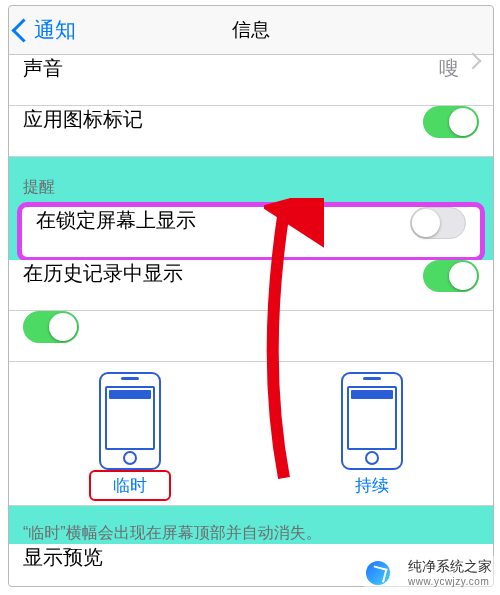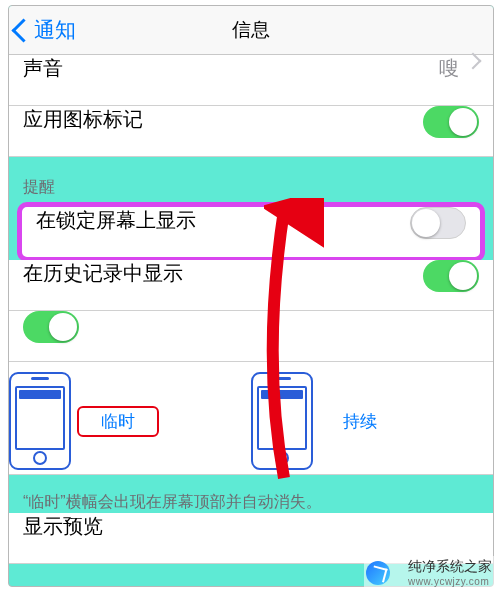--- a/index.html
+++ b/index.html
@@ -49,22 +49,22 @@
     box-shadow:0 1px 3px rgba(0,0,0,.35)}
   .switch.on{background:#4cd964}
   .switch.on::after{left:26px}
   .switch.off{background:#e5e5ea;border:1px solid #d0d0d0;box-sizing:border-box}
   .switch.off::after{top:1px;left:1px}
   
   .hl{border:5px solid #d946ef;border-radius:10px;margin:-2px 8px}
   
   .styles{background:#fff;border-bottom:1px solid #d0d0d0;
     display:flex;padding:10px 0 4px}
-  .styleopt{flex:1;display:flex;flex-direction:row;align-items:center;
-    gap:6px;font-size:17px;color:#007aff}
+  .styleopt{flex:1;display:flex;flex-direction:column;align-items:center;
+    font-size:17px;color:#007aff}
   .phone{width:58px;height:94px;border:2.5px solid #2a5dd8;border-radius:9px;
     position:relative;background:#fff}
   .phone::before{content:"";position:absolute;left:50%;top:3px;
     transform:translateX(-50%);width:18px;height:3px;border-radius:2px;
     background:#2a5dd8}
   .phone::after{content:"";position:absolute;left:50%;bottom:3px;
     transform:translateX(-50%);width:10px;height:10px;border-radius:50%;
     border:2px solid #2a5dd8}
   .phone .screen{position:absolute;left:4px;right:4px;top:12px;bottom:18px;
     border:2px solid #2a5dd8;border-radius:2px}

